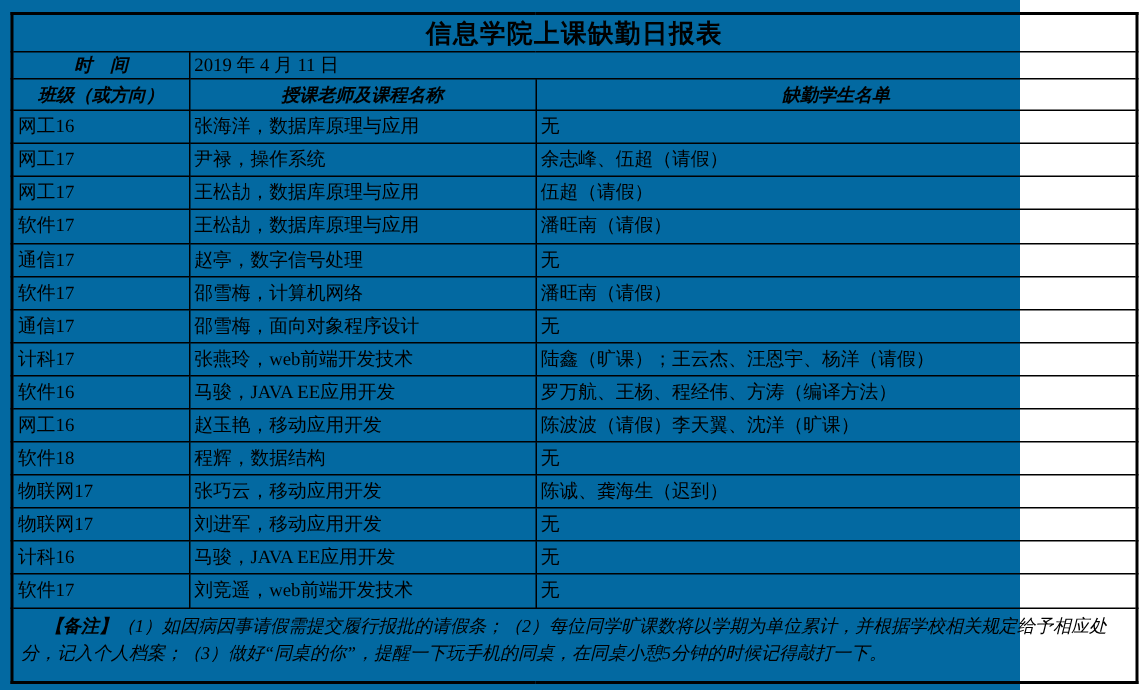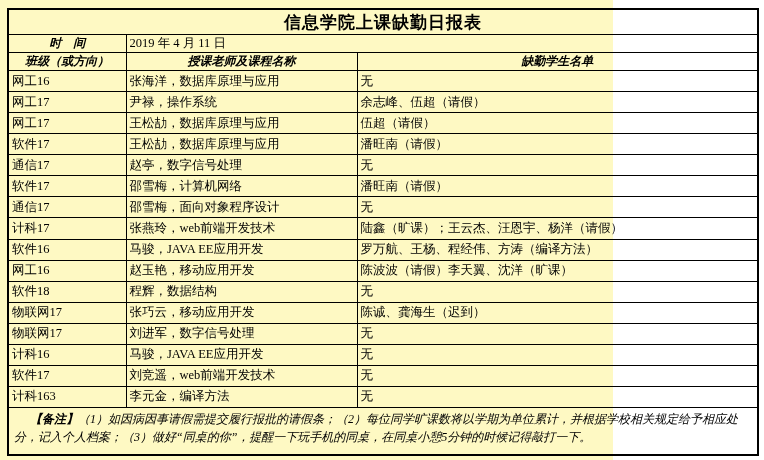--- a/index.html
+++ b/index.html
@@ -1,18 +1,18 @@
 <!DOCTYPE html>
 <html><head>
 <meta charset="utf-8">
 <style>
   html,body{margin:0;padding:0;background:#ffffff;}
   .page{
-    width:613px;height:460px;box-sizing:border-box;
-    padding:8px 7px 4px 7px;background:#fef9c3;
+    width:680px;height:460px;box-sizing:border-box;
+    padding:8px 7px 4px 7px;background:#0369a1;
     font-family:"Liberation Serif","DejaVu Serif",serif;color:#000;
   }
   table.report{
     width:750px;height:448px;border-collapse:collapse;table-layout:fixed;
     border:2px solid #000;
   }
   td{
     border:1px solid #000;
     padding:0 3px;
     font-size:12.5px;
@@ -129,38 +129,33 @@
           <td>程辉，数据结构</td>
           <td>无</td>
         </tr>
         <tr>
           <td>物联网17</td>
           <td>张巧云，移动应用开发</td>
           <td>陈诚、龚海生（迟到）</td>
         </tr>
         <tr>
           <td>物联网17</td>
-          <td>刘进军，数字信号处理</td>
+          <td>刘进军，移动应用开发</td>
           <td>无</td>
         </tr>
         <tr>
           <td>计科16</td>
           <td>马骏，JAVA EE应用开发</td>
           <td>无</td>
         </tr>
         <tr>
           <td>软件17</td>
           <td>刘竞遥，web前端开发技术</td>
           <td>无</td>
         </tr>
-        <tr>
-          <td>计科163</td>
-          <td>李元金，编译方法</td>
-          <td>无</td>
-        </tr>
       </tbody>
     <tbody>
       <tr class="note-row">
         <td colspan="3"><b>【备注】</b><span>（1）如因病因事请假需提交履行报批的请假条；（2）每位同学旷课数将以学期为单位累计，并根据学校相关规定给予相应处分，记入个人档案；（3）做好“同桌的你”，提醒一下玩手机的同桌，在同桌小憩5分钟的时候记得敲打一下。</span></td>
       </tr>
     </tbody>
   </table>
 </div>
 
 </body></html>

